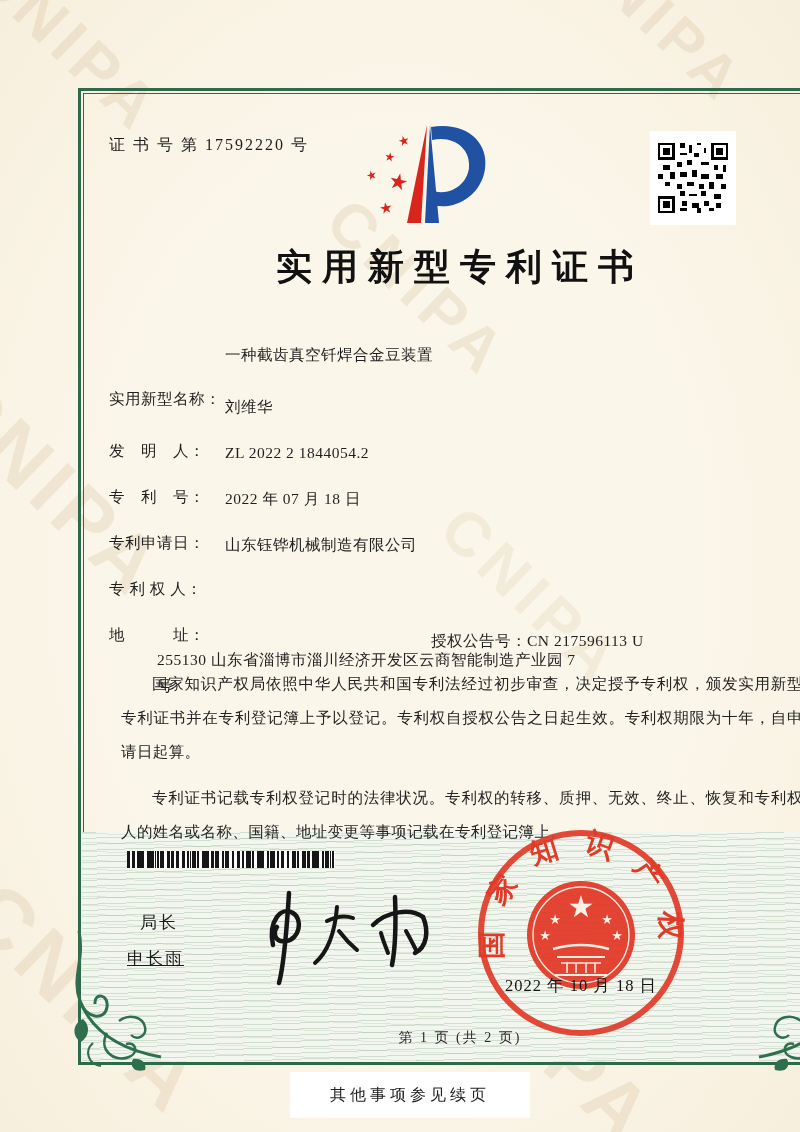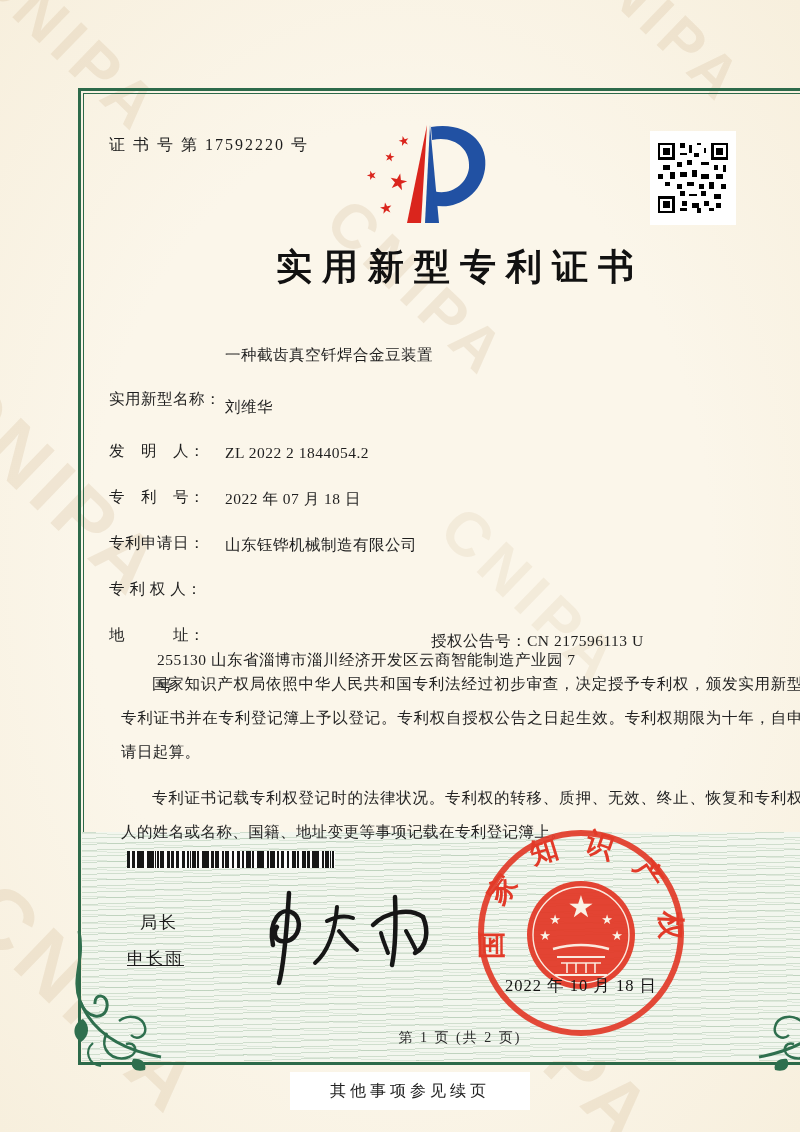--- a/index.html
+++ b/index.html
@@ -61,21 +61,21 @@
   .sig-name{position:absolute;left:46px;top:856px;font-family:"Liberation Sans",sans-serif;
             font-size:17px;color:#1c1c1c;z-index:3;letter-spacing:2px;text-decoration:underline;}
   .signature{position:absolute;left:160px;top:792px;z-index:3;}
   .seal{position:absolute;left:394px;top:736px;z-index:4;}
   .pagenum{position:absolute;left:0;right:0;top:938px;text-align:center;
            font-size:14px;letter-spacing:2px;color:#2a2a2a;z-index:3;}
   .flourish{position:absolute;z-index:5;}
   .flourish.left{left:-18px;top:840px;}
   .flourish.right{right:-18px;top:840px;transform:scaleX(-1);}
   
-  .cont-strip{position:absolute;left:290px;top:1072px;width:240px;height:38px;
+  .cont-strip{position:absolute;left:290px;top:1072px;width:240px;height:46px;
               background:#ffffff;display:flex;align-items:center;justify-content:center;
               z-index:3;}
   .cont-strip span{font-size:16px;letter-spacing:4px;color:#222;}
 </style>
 </head>
 <body>
 
 <div class="page">
 
   <div class="wm wm1">CNIPA</div>

